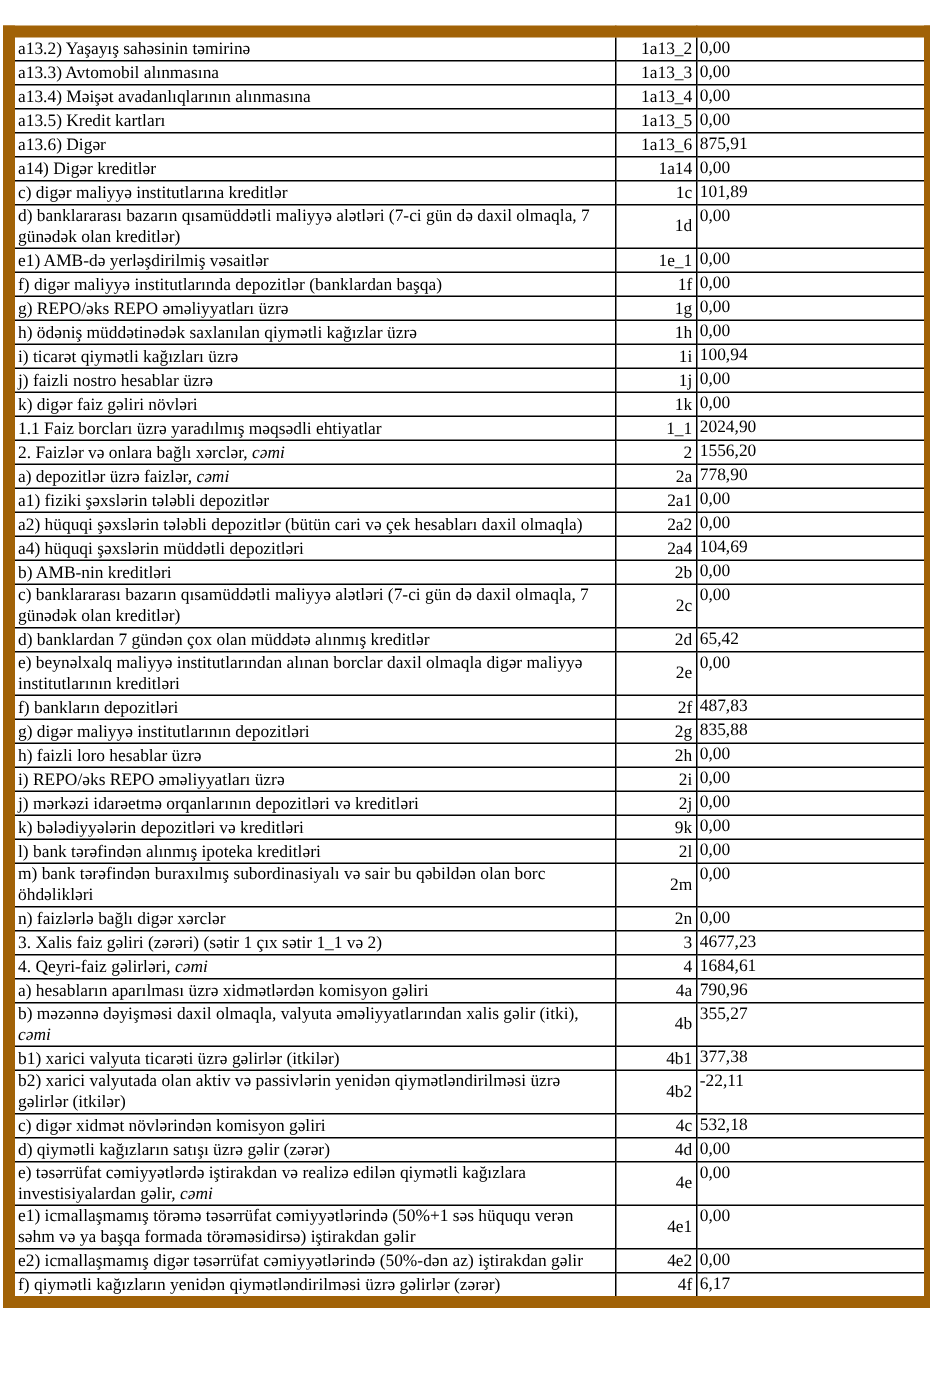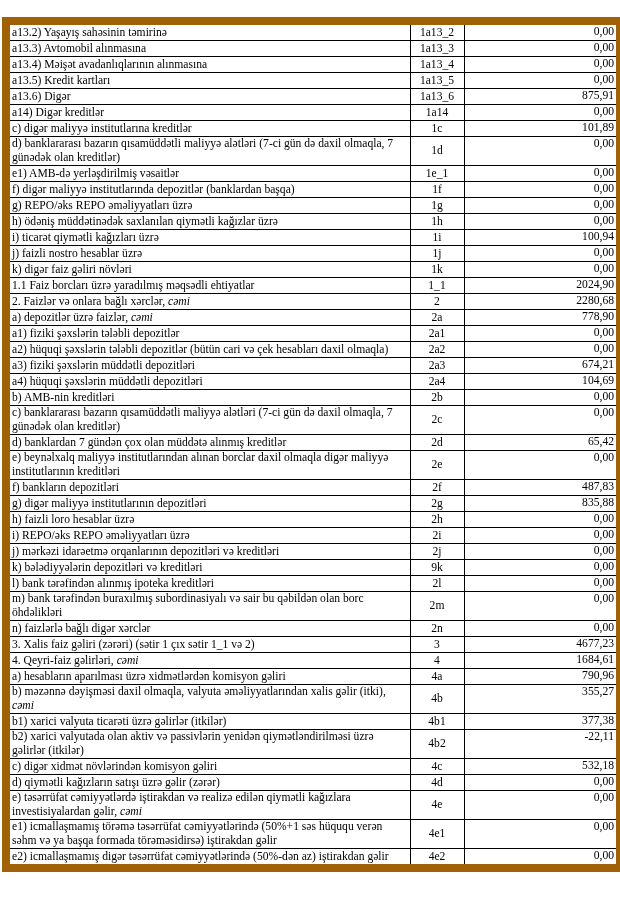--- a/index.html
+++ b/index.html
@@ -26,26 +26,26 @@
     line-height: 14px;
     color: #000000;
     height: 15px;
     padding: 0 2px;
     overflow: hidden;
   }
   td.label {
     vertical-align: middle;
   }
   td.code {
-    text-align: center;
+    text-align: right;
     vertical-align: middle;
     padding: 0 1px;
   }
   td.value {
-    text-align: right;
+    text-align: left;
     vertical-align: top;
     padding-right: 3px;
   }
   td.indent-0   { padding-left: 3px; }
   td.indent-1   { padding-left: 8px; }
   td.indent-1_5 { padding-left: 17px; }
   td.indent-2   { padding-left: 29px; }
   .b { font-weight: normal; }
   i  { font-style: italic; }
 </style>
@@ -135,43 +135,38 @@
         <td class="value">0,00</td>
       </tr>
       <tr>
         <td class="label indent-0 b"><span>1.1 Faiz borcları üzrə yaradılmış məqsədli ehtiyatlar</span></td>
         <td class="code b">1_1</td>
         <td class="value">2024,90</td>
       </tr>
       <tr>
         <td class="label indent-0 b"><span>2. Faizlər və onlara bağlı xərclər, </span><i>cəmi</i></td>
         <td class="code b">2</td>
-        <td class="value b">2280,68</td>
+        <td class="value b">1556,20</td>
       </tr>
       <tr>
         <td class="label indent-1"><span>a) depozitlər üzrə faizlər, </span><i>cəmi</i></td>
         <td class="code">2a</td>
         <td class="value">778,90</td>
       </tr>
       <tr>
         <td class="label indent-2"><span>a1) fiziki şəxslərin tələbli depozitlər</span></td>
         <td class="code">2a1</td>
         <td class="value">0,00</td>
       </tr>
       <tr>
         <td class="label indent-2"><span>a2) hüquqi şəxslərin tələbli depozitlər (bütün cari və çek hesabları daxil olmaqla)</span></td>
         <td class="code">2a2</td>
         <td class="value">0,00</td>
       </tr>
       <tr>
-        <td class="label indent-2"><span>a3) fiziki şəxslərin müddətli depozitləri</span></td>
-        <td class="code">2a3</td>
-        <td class="value">674,21</td>
-      </tr>
-      <tr>
         <td class="label indent-2"><span>a4) hüquqi şəxslərin müddətli depozitləri</span></td>
         <td class="code">2a4</td>
         <td class="value">104,69</td>
       </tr>
       <tr>
         <td class="label indent-1"><span>b) AMB-nin kreditləri</span></td>
         <td class="code">2b</td>
         <td class="value">0,00</td>
       </tr>
       <tr>
@@ -281,15 +276,20 @@
       </tr>
       <tr>
         <td class="label indent-2"><span>e1) icmallaşmamış törəmə təsərrüfat cəmiyyətlərində  (50%+1 səs hüququ verən səhm və ya başqa formada törəməsidirsə) iştirakdan gəlir</span></td>
         <td class="code">4e1</td>
         <td class="value">0,00</td>
       </tr>
       <tr>
         <td class="label indent-2"><span>e2) icmallaşmamış digər təsərrüfat cəmiyyətlərində (50%-dən az) iştirakdan gəlir</span></td>
         <td class="code">4e2</td>
         <td class="value">0,00</td>
+      </tr>
+      <tr>
+        <td class="label indent-1"><span>f) qiymətli kağızların yenidən qiymətləndirilməsi üzrə gəlirlər (zərər)</span></td>
+        <td class="code">4f</td>
+        <td class="value">6,17</td>
       </tr>
     </tbody>
 </table>
 
 </body></html>

